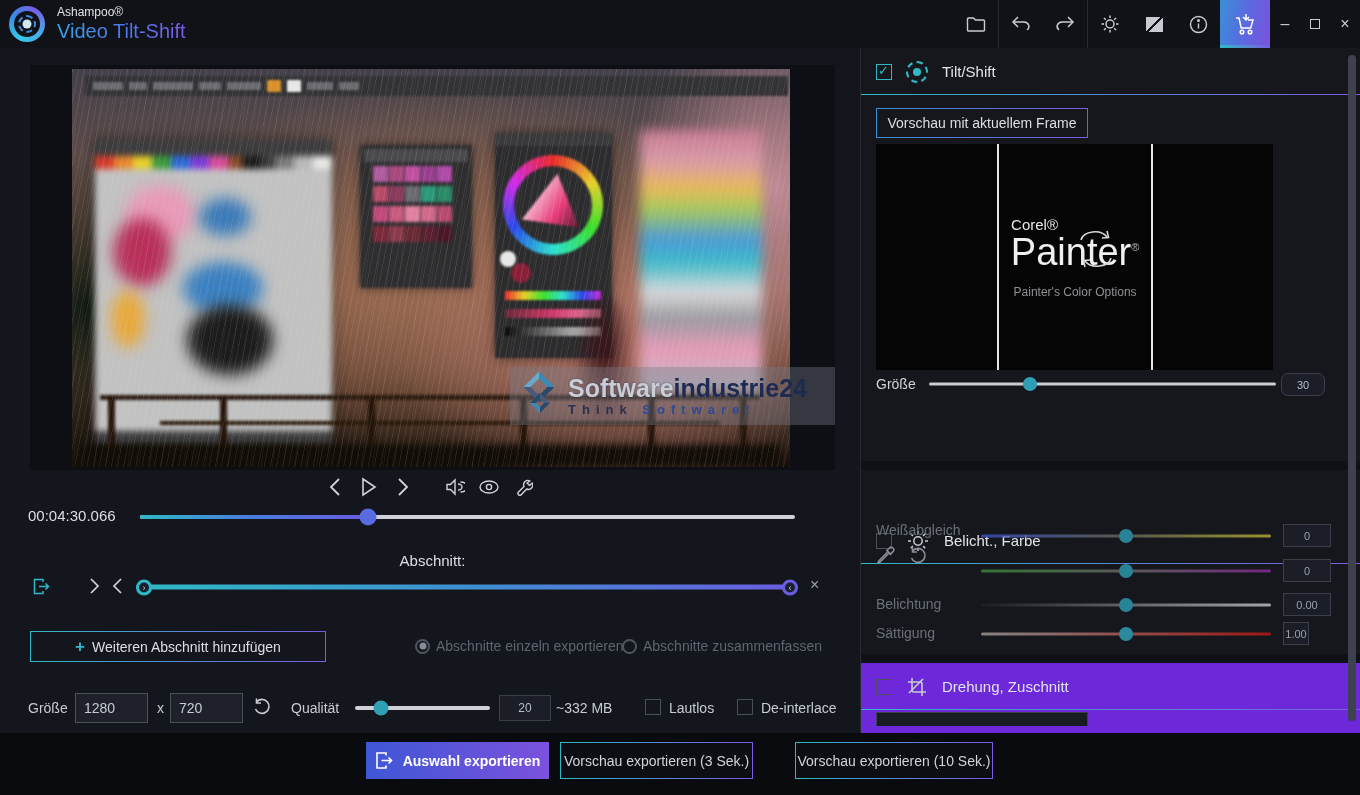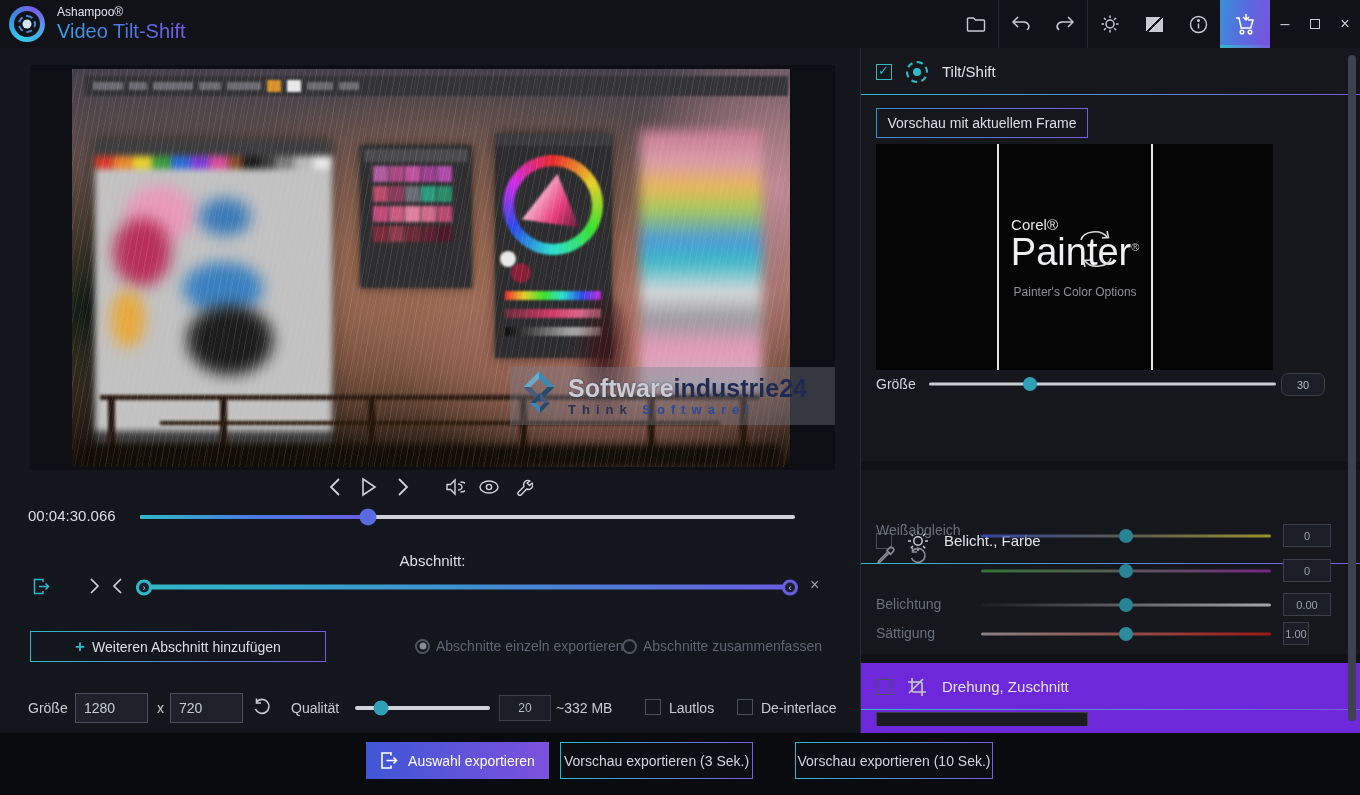--- a/index.html
+++ b/index.html
@@ -145,21 +145,21 @@
   .num-input { position:absolute; top:0; height:30px; background:#1e212a; border:1px solid #4a4f5a;
     color:#c8ccd2; font-size:14px; font-family:"Liberation Sans",sans-serif; padding:0 8px; }
   .reset-btn { position:absolute; top:4px; cursor:pointer; }
   .q-value { position:absolute; left:499px; top:2px; width:52px; height:26px; background:#1b1e26;
     border:1px solid #3a3f4a; color:#b8bec6; font-size:12px; text-align:center; font-family:"Liberation Sans",sans-serif; }
   .chk { position:absolute; top:6px; width:16px; height:16px; border:1.5px solid #4a4f5a; background:transparent; cursor:pointer; }
 
   
   .f-btn { position:absolute; top:9px; height:37px; display:flex; align-items:center; justify-content:center;
     gap:9px; font-size:14px; cursor:pointer; }
-  .f-primary { left:366px; width:183px; color:#fff; font-weight:normal;
+  .f-primary { left:366px; width:183px; color:#fff; font-weight:bold;
     background:linear-gradient(90deg,#3f57d6,#7b51dd); }
   .f-outline { background:#0d0e13; color:#d0d4da; border:1px solid;
     border-image:linear-gradient(90deg,#2fb9c6,#7a5ce0) 1; }
 
   
   .rp-header { position:relative; height:47px; display:flex; align-items:center; gap:14px; padding-left:15px;
     font-size:15px; color:#e0e3e8; }
   .rp-header::after { content:""; position:absolute; left:0; right:0; bottom:0; height:1px;
     background:linear-gradient(90deg,#2fb9c6,#7a5ce0); }
   .cb { width:16px; height:16px; border:1.5px solid #4a4f5a; position:relative; cursor:pointer; flex:none; }

